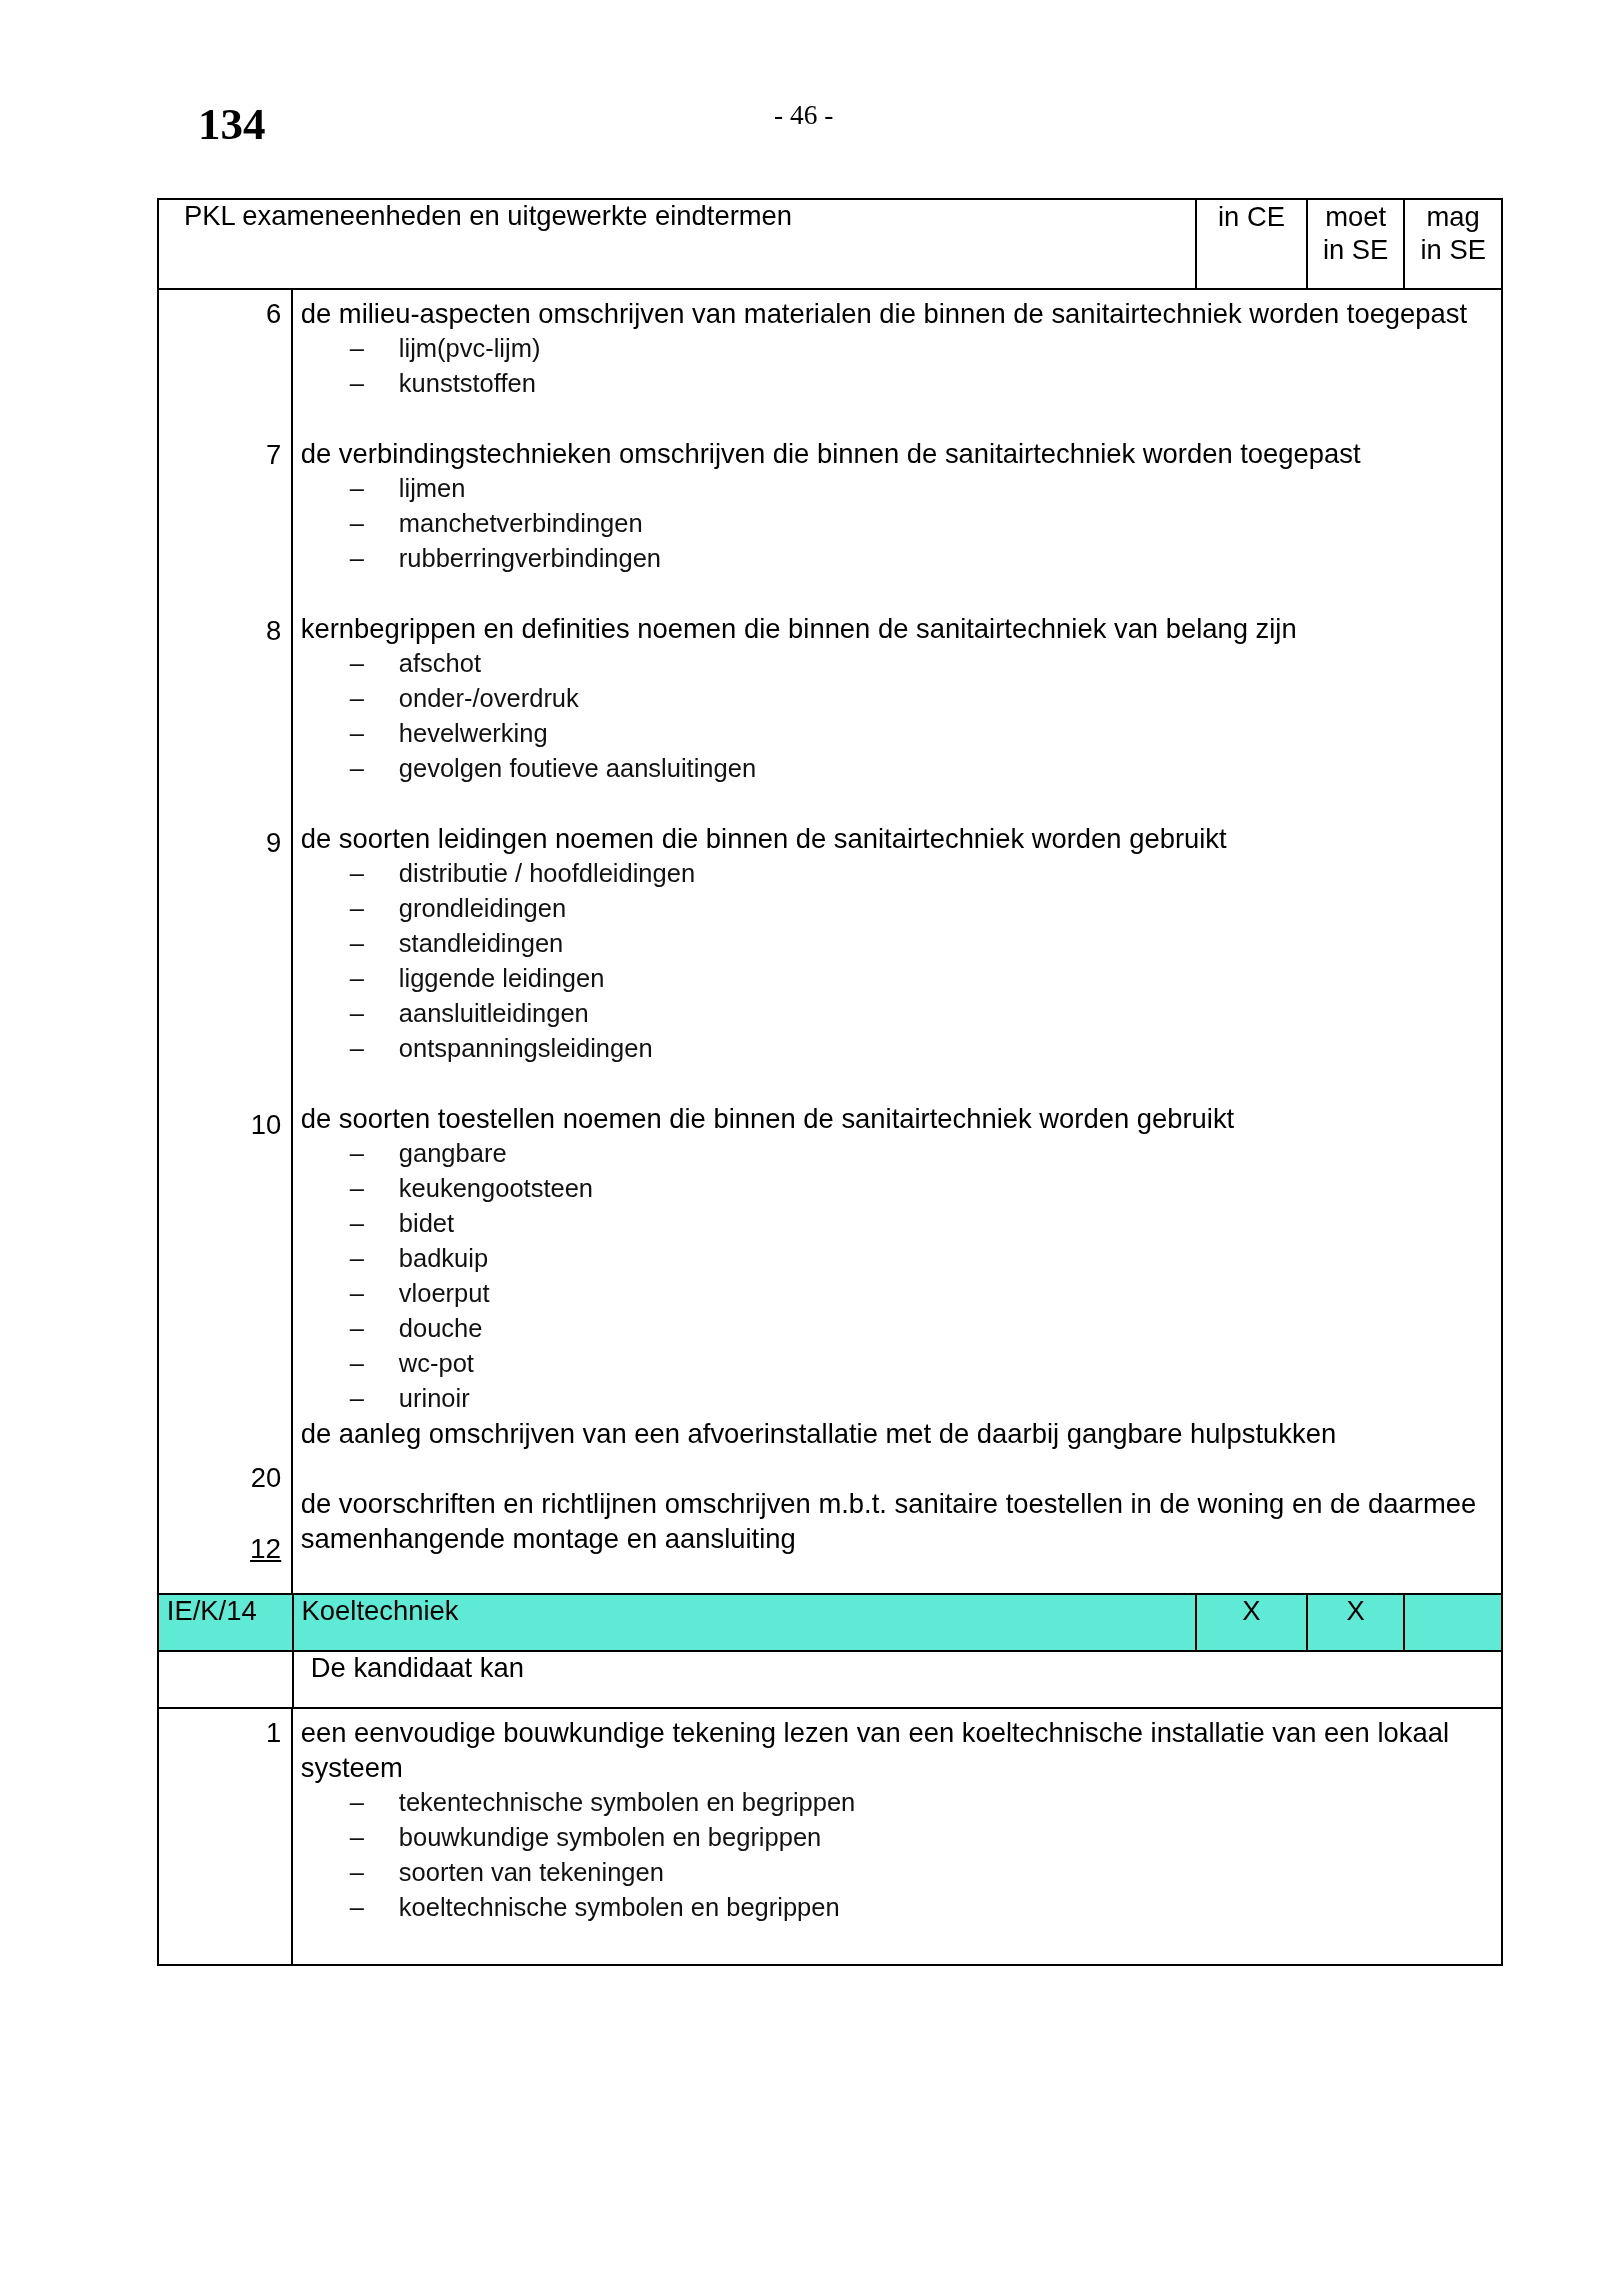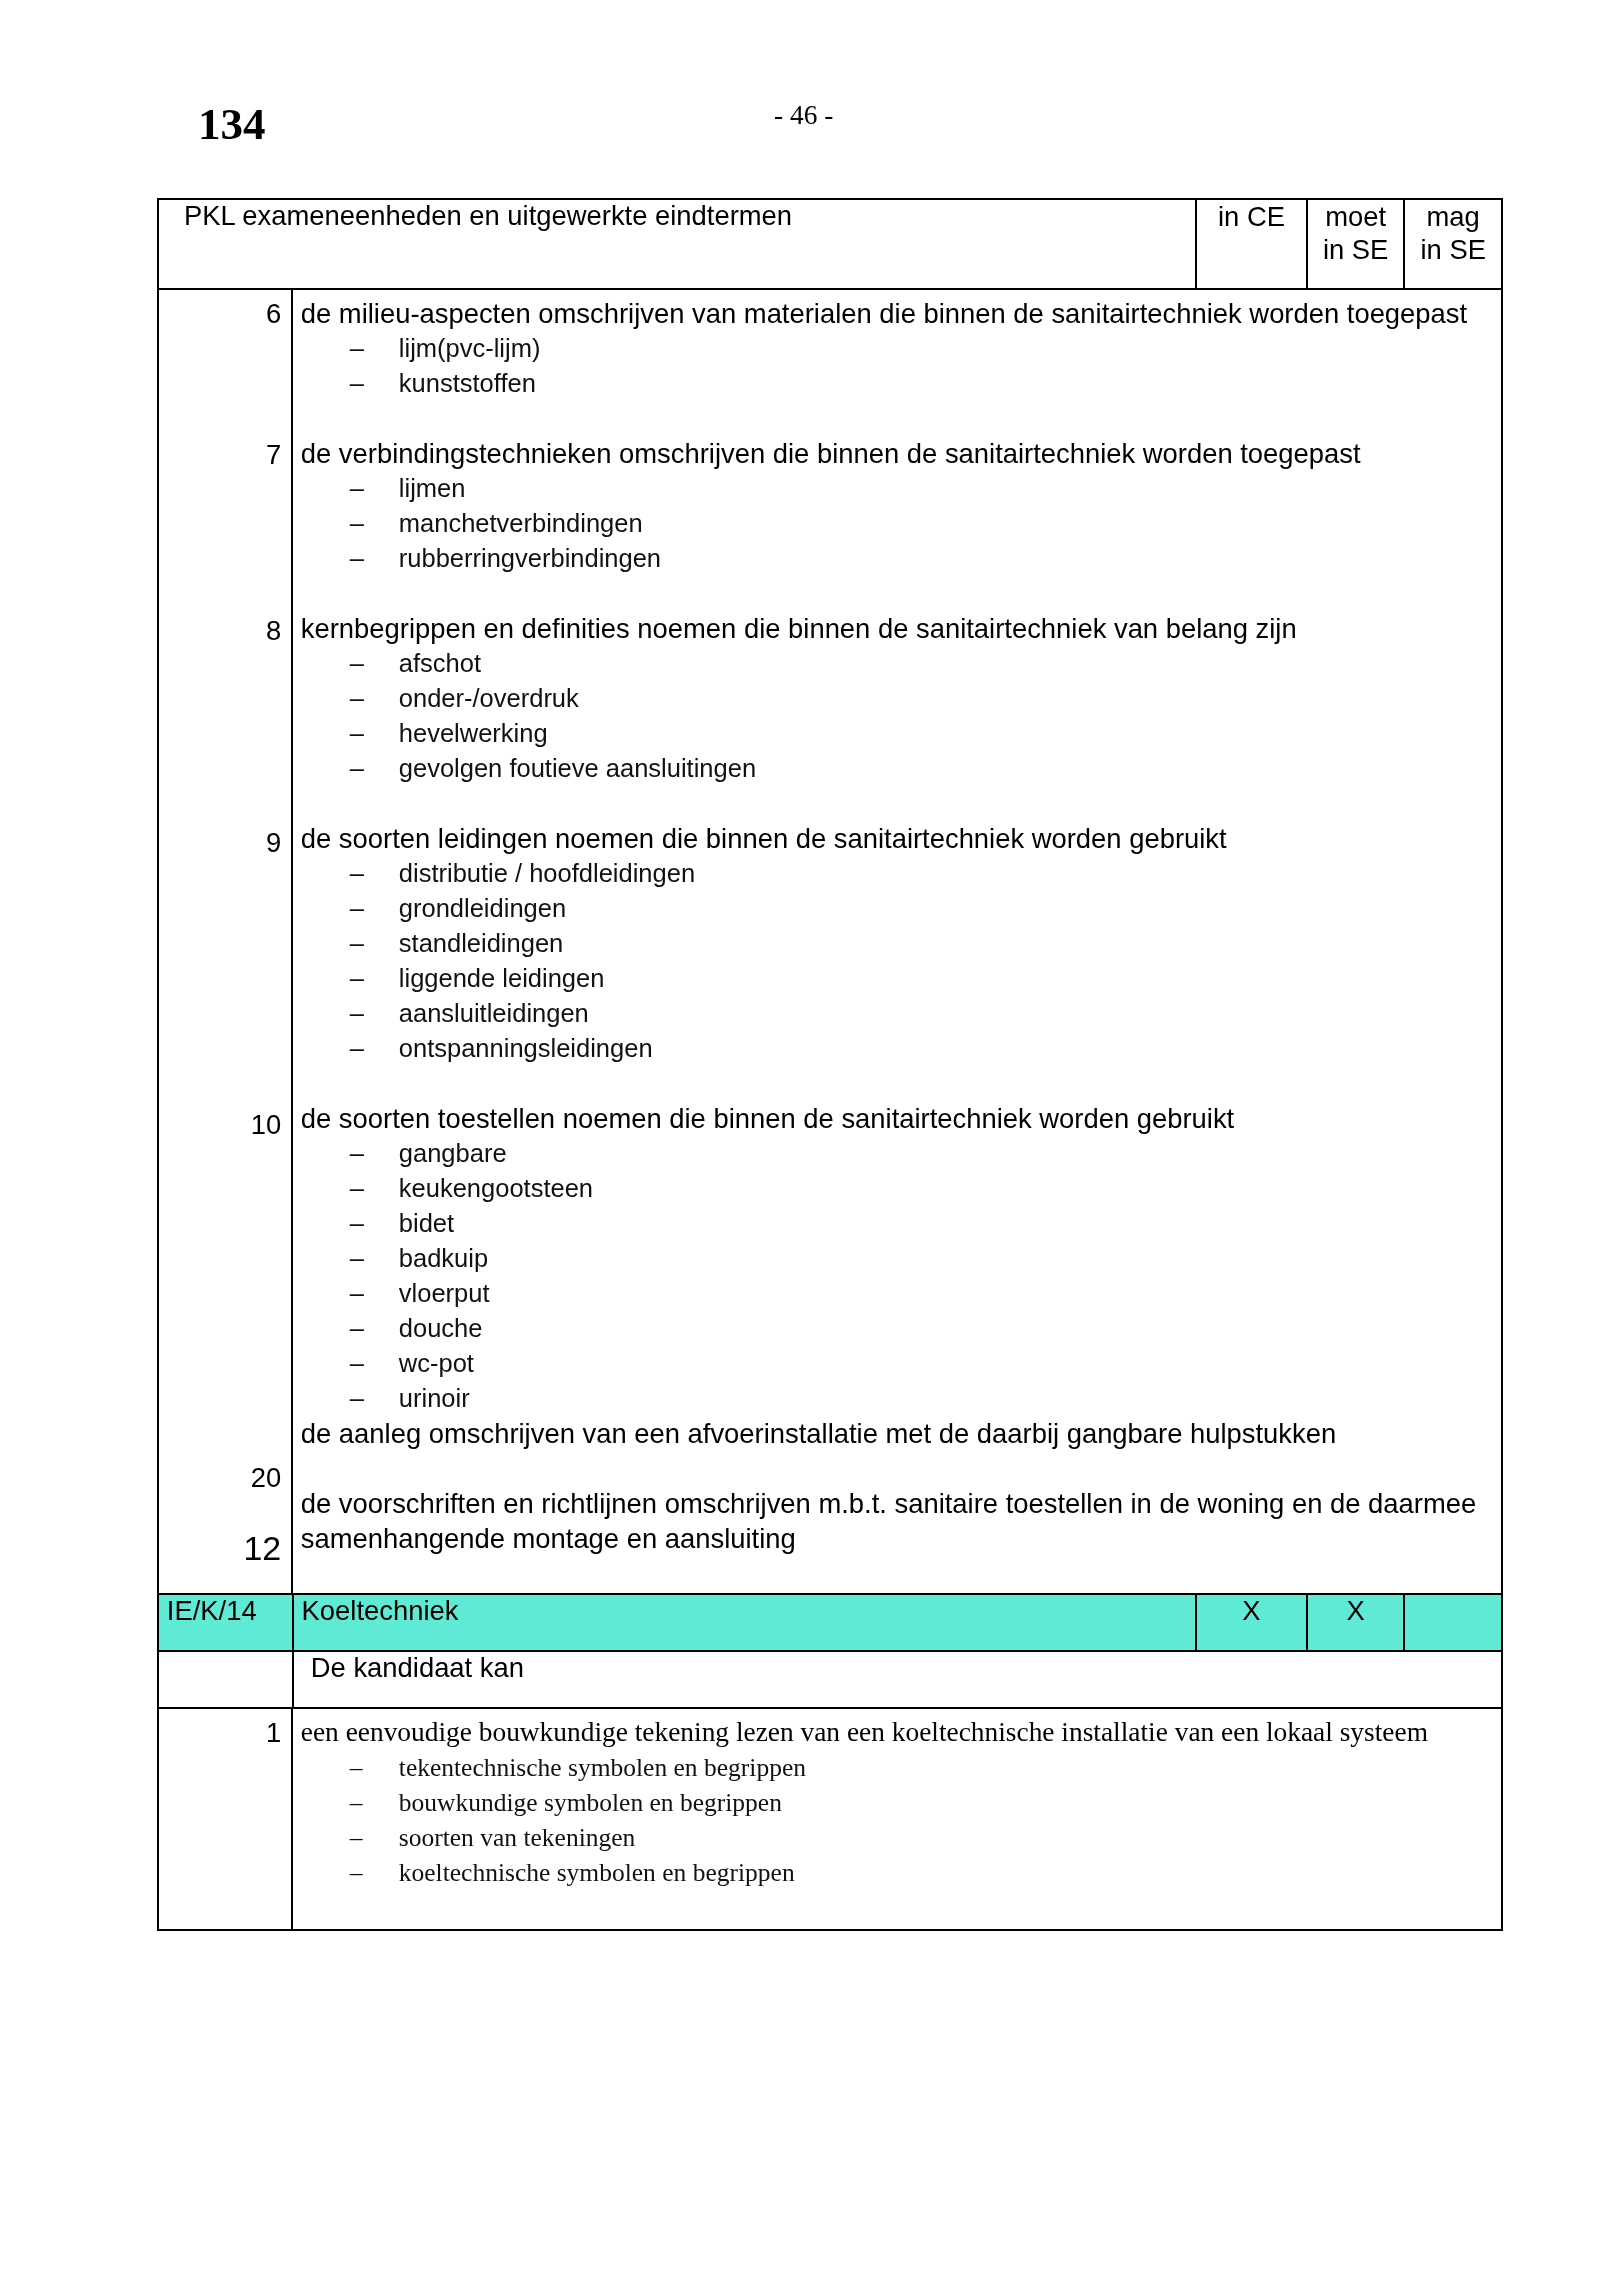--- a/index.html
+++ b/index.html
@@ -59,21 +59,21 @@
     <td colspan="5" style="padding:0; border:none;">
       <div id="section-continued" style="position:relative;">
             <div style="display: flex; font-family: &quot;Liberation Sans&quot;, sans-serif;">
               <div style="width: 132px; border-right: 2px solid rgb(0, 0, 0); box-sizing: content-box; padding-top: 0px; position: relative;">
                 <div style="position: absolute; right: 9.8px; top: 5.9px; font-size: 27.4px; line-height: 35px;">6</div>
                 <div style="position: absolute; right: 9.8px; top: 147px; font-size: 27.4px; line-height: 35px;">7</div>
                 <div style="position: absolute; right: 9.8px; top: 323px; font-size: 27.4px; line-height: 35px;">8</div>
                 <div style="position: absolute; right: 9.8px; top: 535px; font-size: 27.4px; line-height: 35px;">9</div>
                 <div style="position: absolute; right: 9.8px; top: 817px; font-size: 27.4px; line-height: 35px;">10</div>
                 <div style="position: absolute; right: 9.8px; top: 1170px; font-size: 27.4px; line-height: 35px;">20</div>
-                <div style="position: absolute; right: 9.8px; top: 1241px; font-size: 34px; line-height: 35px;">12</div>
+                <div style="position: absolute; right: 9.8px; top: 1241px; font-size: 28px; line-height: 35px; text-decoration: underline;">12</div>
               </div>
               <div style="flex: 1 1 0%; padding: 5.9px 9.8px 37px 7.8px; font-size: 27.4px; line-height: 35px;">
                 <div style="margin-bottom: 35px;">
                   <div>de milieu-aspecten omschrijven van materialen die binnen de sanitairtechniek worden toegepast</div>
                   <ul class="subs">
                     <li>
                       <span class="dash">–</span>
                       <span>lijm(pvc-lijm)</span>
                     </li>
                     <li>
@@ -211,21 +211,21 @@
     <td class="text" colspan="4">De kandidaat kan</td>
   </tr>
 
   <tr>
     <td colspan="5" style="padding:0; border:none;">
       <div id="unit-items">
             <div style="display: flex; font-family: &quot;Liberation Sans&quot;, sans-serif;">
               <div style="width: 132px; border-right: 2px solid rgb(0, 0, 0); box-sizing: content-box; padding-top: 0px; position: relative;">
                 <div style="position: absolute; right: 9.8px; top: 5.9px; font-size: 27.4px; line-height: 35px;">1</div>
               </div>
-              <div style="flex: 1 1 0%; padding: 5.9px 9.8px 39px 7.8px; font-size: 27.4px; line-height: 35px; font-family: Liberation Serif, serif;">
+              <div style="flex: 1 1 0%; padding: 5.9px 9.8px 39px 7.8px; font-size: 27.4px; line-height: 35px;">
                 <div>
                   <div>een eenvoudige bouwkundige tekening lezen van een koeltechnische installatie van een lokaal systeem</div>
                   <ul class="subs">
                     <li>
                       <span class="dash">–</span>
                       <span>tekentechnische symbolen en begrippen</span>
                     </li>
                     <li>
                       <span class="dash">–</span>
                       <span>bouwkundige symbolen en begrippen</span>

